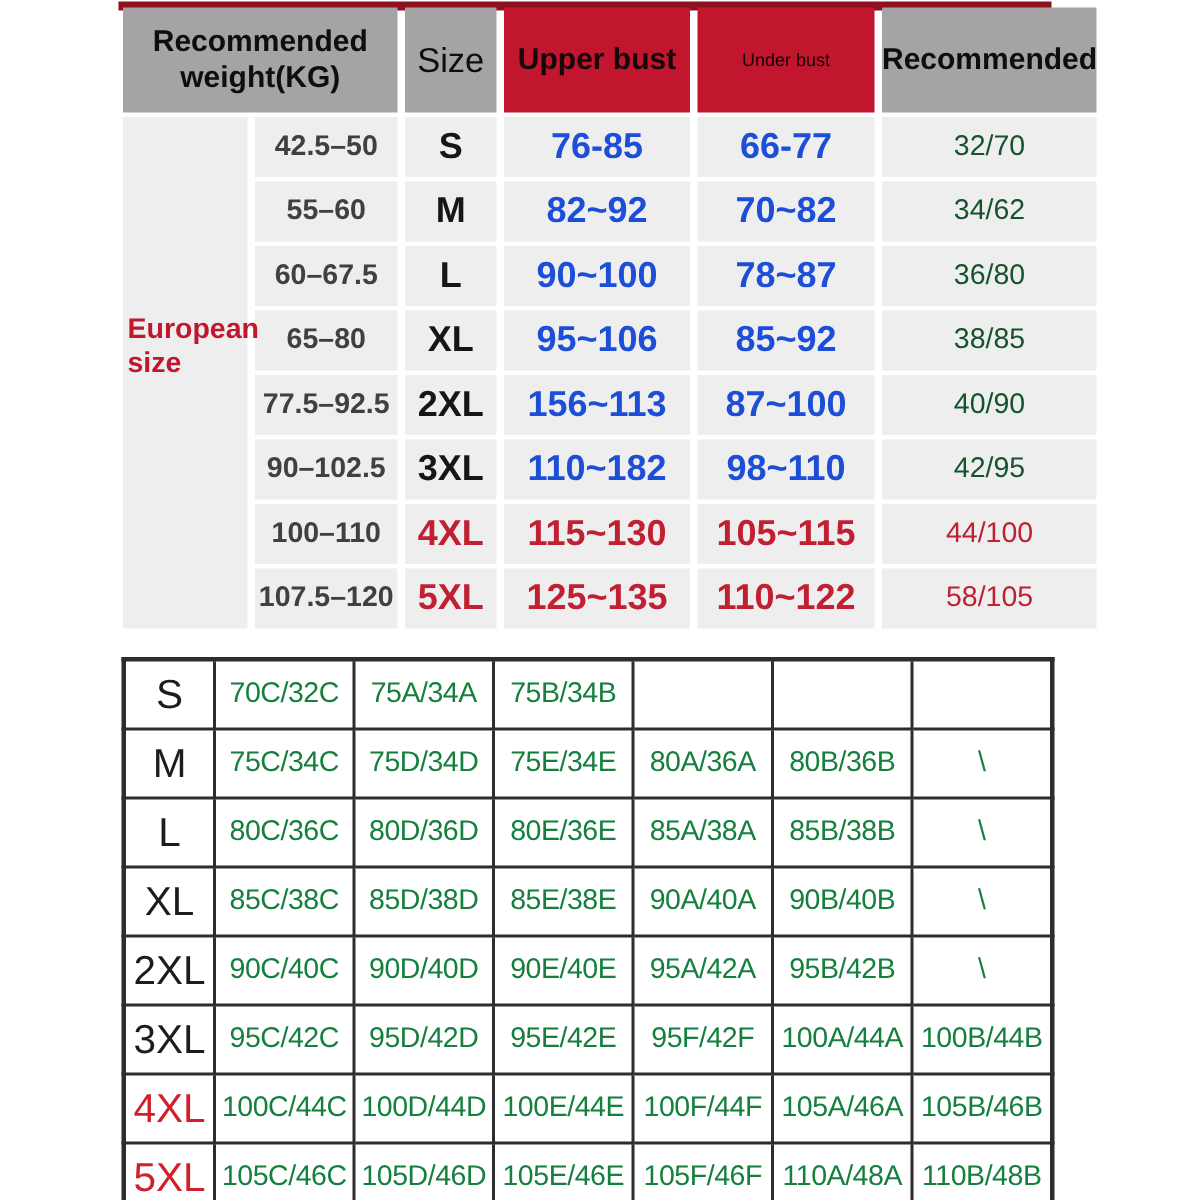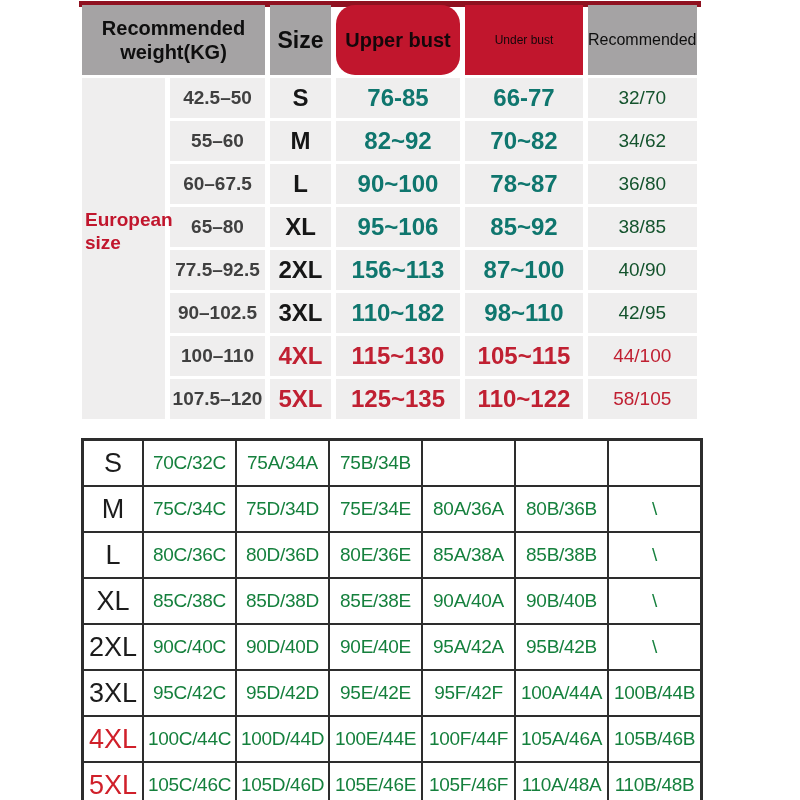--- a/index.html
+++ b/index.html
@@ -13,33 +13,33 @@
   
   .top-bar{position:absolute;left:79px;top:1px;width:622px;height:6px;background:#8f1120;}
 
   
   table.euro{position:absolute;left:77px;top:2px;border-collapse:separate;border-spacing:5px 3px;}
   .euro th,.euro td{text-align:center;vertical-align:middle;padding:0;}
   .euro thead tr{height:70px;}
   .h-gray{background:#a5a3a4;color:#0e0e0e;}
   .h-red{background:#c1162d;color:#15070a;}
   .h-weight{width:183px;font-size:20px;font-weight:bold;text-align:left;padding-left:16px;line-height:1.22;}
-  .h-size{width:61px;font-size:23px;font-weight:bold;}
-  .h-upper{width:124px;font-size:20px;font-weight:bold;border-radius:19px;}
+  .h-size{width:61px;font-size:23px;font-weight:normal;}
+  .h-upper{width:124px;font-size:20px;font-weight:bold;}
   .h-under{width:118px;font-size:12px;font-weight:normal;}
-  .h-rec{width:108px;font-size:16px;font-weight:normal;margin-left:28px;}
+  .h-rec{width:108px;font-size:20px;font-weight:bold;margin-left:28px;}
   .euro tbody td{background:#efeeee;height:40px;}
   .euro-label{width:72px;vertical-align:middle;}
   .euro-label-text{
     color:#c1162d;font-weight:bold;font-size:19px;line-height:1.2;
     text-align:left;padding-left:3px;margin-bottom:34px;width:80px;
   }
   .c-weight{font-weight:bold;font-size:19px;color:#404040;}
   .c-size{font-weight:bold;font-size:24px;color:#161616;}
-  .c-upper,.c-under{font-weight:bold;font-size:24px;color:#0f766e;}
+  .c-upper,.c-under{font-weight:bold;font-size:24px;color:#1d4ed8;}
   .c-rec{font-size:19px;color:#14532d;}
   .euro td.accent{color:#c02032;}
 
   
   table.cup{position:absolute;left:81px;top:438px;border-collapse:collapse;border:3px solid #2d2d2d;}
   .cup td{
     border:2px solid #2d2d2d;text-align:center;vertical-align:middle;
     height:44px;background:#ffffff;color:#15803d;font-size:19px;padding:0;
   }
   .cup td.cup-label{width:58px;font-size:27px;color:#1c1c1c;}

